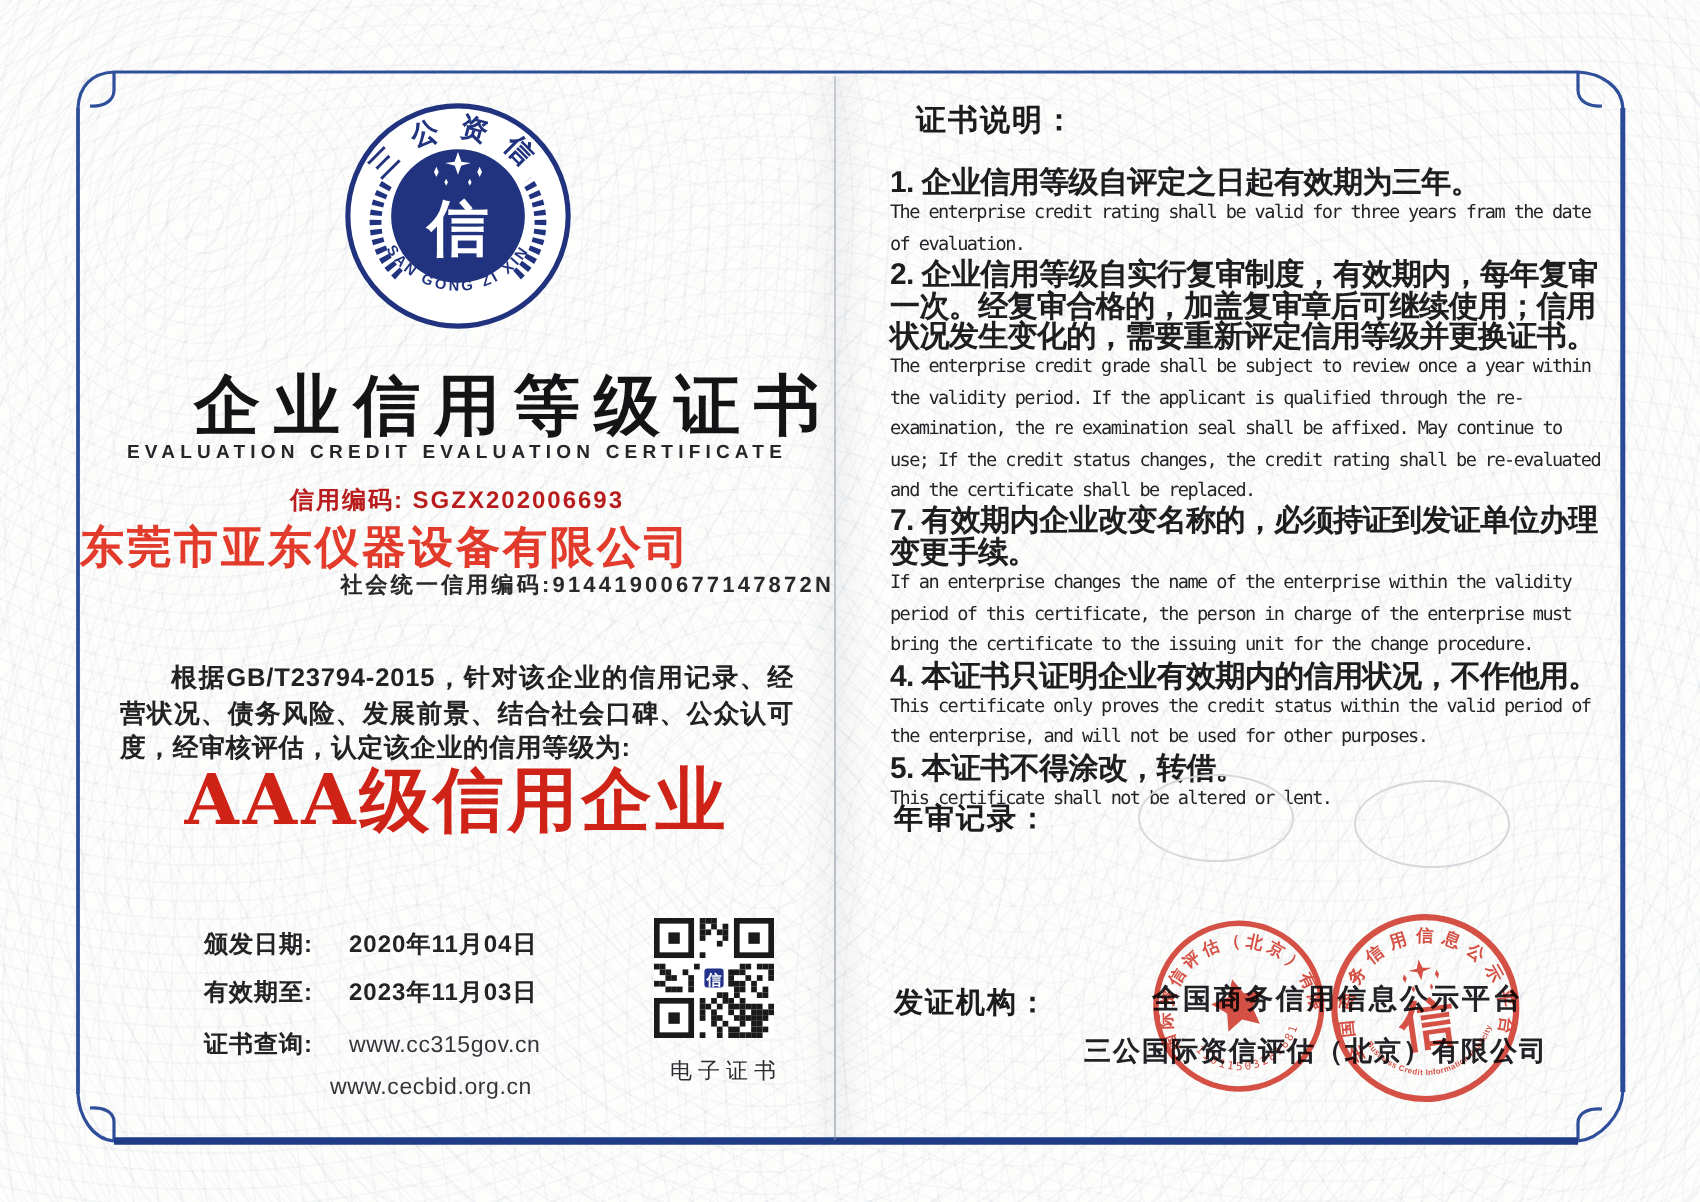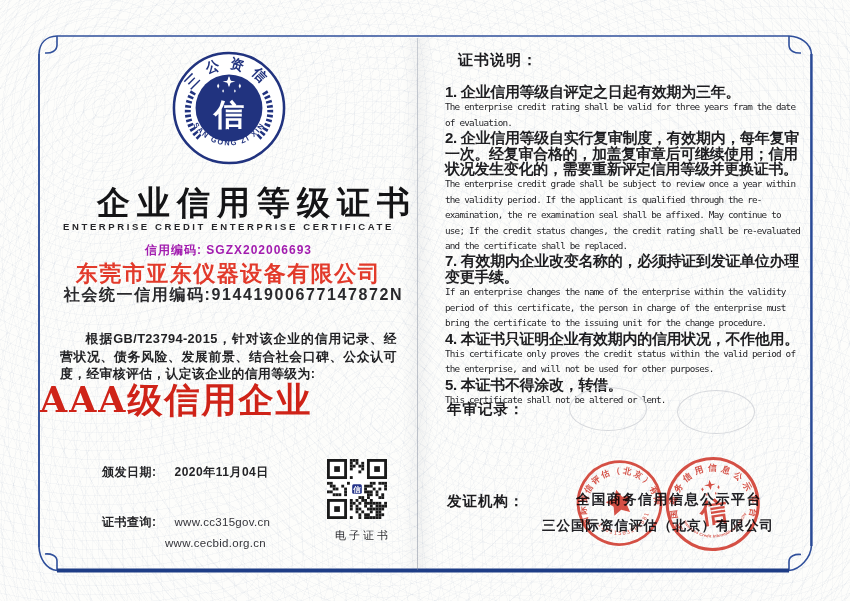--- a/index.html
+++ b/index.html
@@ -31,29 +31,29 @@
   .lp *,.rp *{box-sizing:border-box;}
 
   .logo-wrap{position:absolute;left:50%;top:13px;transform:translateX(-50%);width:118px;height:118px;}
 
   .cert-title{position:absolute;left:0;top:145px;width:100%;text-align:right;
     font-family:"DejaVu Serif","Liberation Serif",serif;
     font-size:33px;font-weight:bold;letter-spacing:7px;color:#141416;white-space:nowrap;text-indent:7px;}
   .cert-subtitle{position:absolute;left:0;top:185px;width:100%;text-align:center;
     font-size:9.5px;font-weight:bold;letter-spacing:2.6px;color:#26262a;white-space:nowrap;}
   .credit-code{position:absolute;left:0;top:206px;width:100%;text-align:center;
-    font-size:12px;font-weight:bold;letter-spacing:1px;color:#a21caf;}
-  .company{position:absolute;left:0;top:223px;width:100%;text-align:center;
+    font-size:12px;font-weight:bold;letter-spacing:1px;color:#b91c1c;}
+  .company{position:absolute;left:0;top:223px;width:100%;text-align:left;
     font-size:22px;font-weight:bold;letter-spacing:1.5px;color:#e23a2b;white-space:nowrap;}
-  .uscc{position:absolute;left:0;top:249px;width:100%;text-align:center;
-    font-size:16px;font-weight:bold;letter-spacing:1.6px;color:#29292c;padding-left:10px;}
+  .uscc{position:absolute;left:0;top:249px;width:100%;text-align:right;
+    font-size:11px;font-weight:bold;letter-spacing:1.6px;color:#29292c;padding-left:10px;}
   .eval-par{position:absolute;left:20px;top:270px;width:337px;
     font-size:12.8px;font-weight:700;line-height:17.5px;letter-spacing:.4px;
     text-indent:2em;text-align:justify;color:#222225;margin-top:24px;}
-  .rating{position:absolute;left:0;top:341px;width:100%;text-align:left;
+  .rating{position:absolute;left:0;top:341px;width:100%;text-align:center;
     font-family:"DejaVu Serif","Liberation Serif",serif;
     font-size:35px;font-weight:bold;letter-spacing:2px;color:#cf2318;white-space:nowrap;}
   .info-row{position:absolute;left:62px;font-size:12px;font-weight:bold;color:#232326;letter-spacing:.5px;white-space:nowrap;}
   .info-row .val{margin-left:18px;}
   .info-row .url{font-weight:normal;font-size:11.5px;color:#34343a;letter-spacing:.3px;}
   .qr-box{position:absolute;left:287px;top:423px;width:60px;height:60px;}
   .qr-caption{position:absolute;left:283px;top:492px;width:68px;text-align:right;
     font-size:11px;letter-spacing:3px;color:#2c2c30;}
 
   .notes-heading{position:absolute;left:2px;top:15px;font-size:15px;font-weight:bold;letter-spacing:1px;color:#1b1b1e;margin-left:13px;}
@@ -125,34 +125,37 @@
           <path d="M49 35 L50.2 37.6 L49 40.2 L47.8 37.6 Z"></path>
           <path d="M71 35 L72.2 37.6 L71 40.2 L69.8 37.6 Z"></path>
           <path d="M54 41 L54.9 42.8 L54 44.6 L53.1 42.8 Z"></path>
           <path d="M66 41 L66.9 42.8 L66 44.6 L65.1 42.8 Z"></path>
         </g>
         <text x="60" y="77" text-anchor="middle" font-size="31" font-weight="bold" fill="#ffffff" font-family="Liberation Sans,sans-serif">信</text>
       </svg>
     </div>
 
     <div class="cert-title">企业信用等级证书</div>
-    <div class="cert-subtitle">ENTERPRISE CREDIT ENTERPRISE CERTIFICATE</div>
+    <div class="cert-subtitle">EVALUATION CREDIT EVALUATION CERTIFICATE</div>
 
     <div class="credit-code">
       <span>信用编码:</span>
       <span>SGZX202006693</span>
     </div>
 
     <div class="company">东莞市亚东仪器设备有限公司</div>
     <div class="uscc">社会统一信用编码:91441900677147872N</div>
     <div class="eval-par">根据GB/T23794-2015，针对该企业的信用记录、经营状况、债务风险、发展前景、结合社会口碑、公众认可度，经审核评估，认定该企业的信用等级为:</div>
     <div class="rating">AAA级信用企业</div>
 
     <div class="info-row" style="top:428px">
       <span>颁发日期:</span><span class="val">2020年11月04日</span>
+    </div>
+    <div class="info-row" style="top:452px">
+      <span>有效期至:</span><span class="val">2023年11月03日</span>
     </div>
     <div class="info-row" style="top:478px">
       <span>证书查询:</span><span class="val url">www.cc315gov.cn</span>
     </div>
     <div class="info-row" style="top:500px;left:125px">
       <span class="url">www.cecbid.org.cn</span>
     </div>
 
     <div class="qr-box">
       <svg width="60" height="60" viewBox="0 0 60 60">

